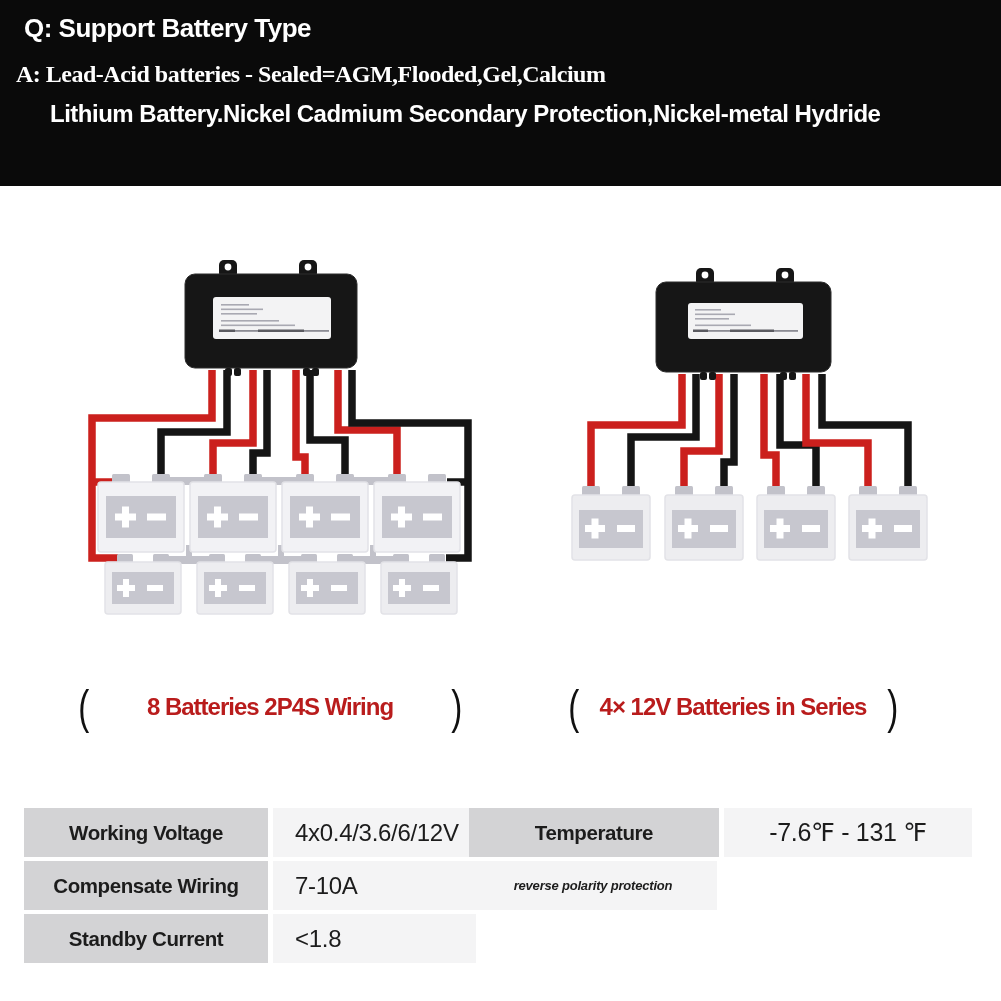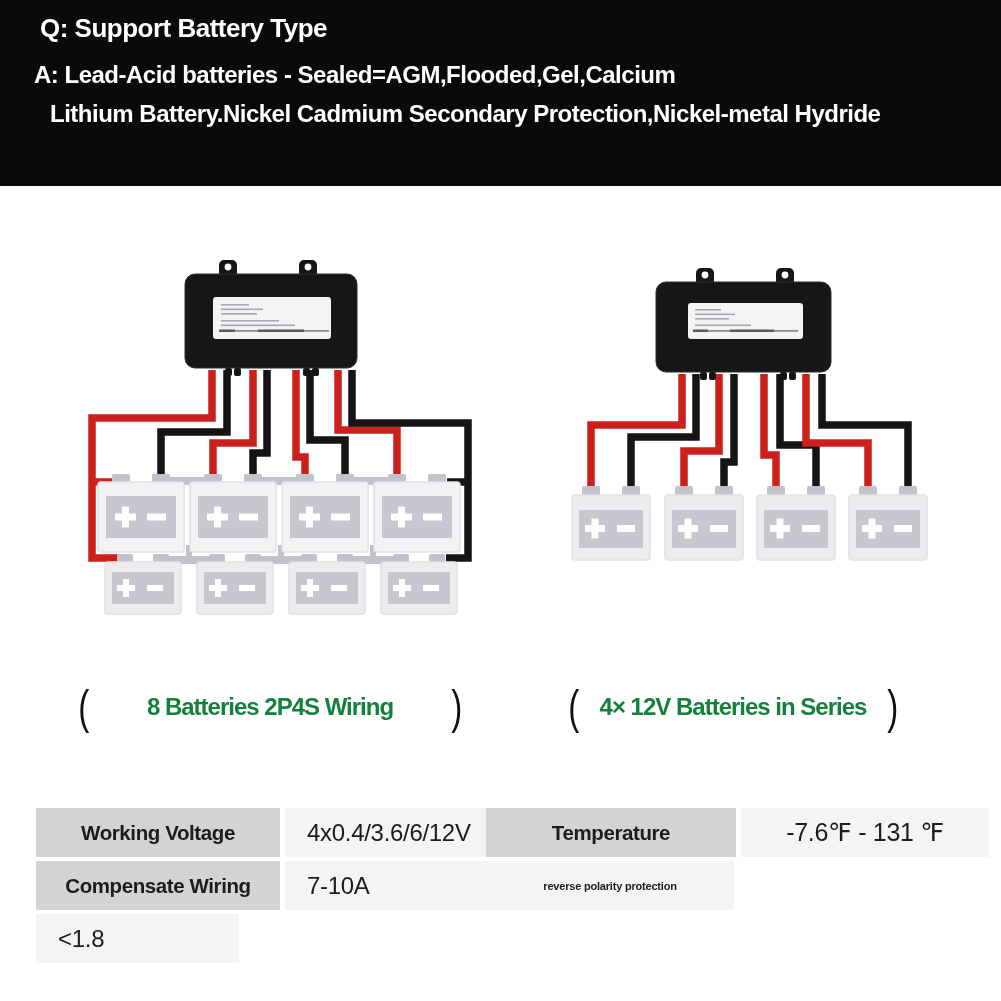--- a/index.html
+++ b/index.html
@@ -10,22 +10,22 @@
     --battery-band:#c7c7cf; --terminal-tab:#c2c2ca;
     --table-label-bg:#d3d3d5; --table-value-bg:#f4f4f5; --table-text:#1c1c1c;
   }
   html,body{margin:0;padding:0;}
   .page{position:relative;width:1001px;height:1001px;background:#ffffff;overflow:hidden;
         font-family:"Liberation Sans","DejaVu Sans",sans-serif;color:var(--table-text);}
 
   
   .qa{position:absolute;left:0;top:0;width:1001px;height:186px;background:var(--header-bg);}
   .qa div{position:absolute;color:var(--header-text);font-weight:700;white-space:nowrap;letter-spacing:-0.5px;}
-  .q-line{left:40px;top:13px;font-size:26px;}
-  .a-line1{left:34px;top:61px;font-size:24px;}
+  .q-line{left:24px;top:13px;font-size:26px;}
+  .a-line1{left:16px;top:61px;font-size:24px;font-family:Liberation Serif, serif;}
   .a-line2{left:50px;top:100px;font-size:24px;}
   .a-line3{left:50px;top:134px;font-size:24px;}
 
   
   .diagram{position:absolute;left:0;top:185px;width:1001px;height:497px;}
   .wire-red{fill:none;stroke:var(--wire-red);stroke-width:7.5;}
   .wire-black{fill:none;stroke:var(--wire-black);stroke-width:7.5;}
   .link{fill:var(--terminal-tab);}
   .tab{fill:var(--terminal-tab);}
   .bbox{fill:var(--battery-box);stroke:#e2e2e7;stroke-width:1.5;}
@@ -38,35 +38,35 @@
   .devlabel{fill:#f3f3f4;}
   .lline{fill:#a9a9b2;}
   .lrule{fill:#8c8c94;}
   .lseg{fill:#5a5a60;}
 
   
   .caption{position:absolute;top:682px;height:50px;display:flex;align-items:center;justify-content:space-between;}
   .caption-left{left:76px;width:388px;}
   .caption-right{left:566px;width:334px;}
   .paren{font-size:46px;font-weight:400;line-height:1;display:inline-block;transform:scaleX(.72);color:#111;}
-  .cap-text{font-size:24px;font-weight:700;letter-spacing:-1px;color:#15803d;white-space:nowrap;}
+  .cap-text{font-size:24px;font-weight:700;letter-spacing:-1px;color:#b91c1c;white-space:nowrap;}
 
   
   .spec-table{position:absolute;top:808px;display:flex;flex-direction:column;gap:4px;}
-  .spec-left{left:36px;}
-  .spec-right{left:486px;text-align:right;}
+  .spec-left{left:24px;}
+  .spec-right{left:469px;text-align:right;}
   .spec-row{display:flex;gap:5px;height:49px;}
   .spec-label{background:var(--table-label-bg);display:flex;align-items:center;justify-content:center;
               font-weight:700;font-size:20.5px;letter-spacing:-0.4px;}
   .spec-value{background:var(--table-value-bg);display:flex;align-items:center;font-size:24px;letter-spacing:-0.3px;}
   .spec-left .spec-label{width:244px;}
   .spec-left .spec-value{width:203px;padding-left:22px;box-sizing:border-box;}
   .spec-right .spec-label{width:250px;}
   .spec-right .spec-value{width:248px;justify-content:center;font-size:25px;}
-  .spec-right .spec-row:last-child .spec-value{font-size:11px;font-weight:700;letter-spacing:-0.2px;}
+  .spec-right .spec-row:last-child .spec-value{font-size:13px;font-weight:700;letter-spacing:-0.2px;font-style:italic;}
 </style>
 </head>
 <body>
 
 <div class="page">
 
   <header class="qa">
     <div class="q-line">Q: Support Battery Type</div>
     <div class="a-line1">A: Lead-Acid batteries - Sealed=AGM,Flooded,Gel,Calcium</div>
     <div class="a-line2">Lithium Battery.Nickel Cadmium Secondary Protection,Nickel-metal Hydride</div>
@@ -214,20 +214,21 @@
   <div class="spec-table spec-left">
     <div class="spec-row">
       <div class="spec-label">Working Voltage</div>
       <div class="spec-value">4x0.4/3.6/6/12V</div>
     </div>
     <div class="spec-row">
       <div class="spec-label">Compensate Wiring</div>
       <div class="spec-value">7-10A</div>
     </div>
     <div class="spec-row">
+      <div class="spec-label">Standby Current</div>
       <div class="spec-value">&lt;1.8</div>
     </div>
   </div>
 
   <div class="spec-table spec-right">
     <div class="spec-row">
       <div class="spec-label">Temperature</div>
       <div class="spec-value">-7.6℉ - 131 ℉</div>
     </div>
     <div class="spec-row">

